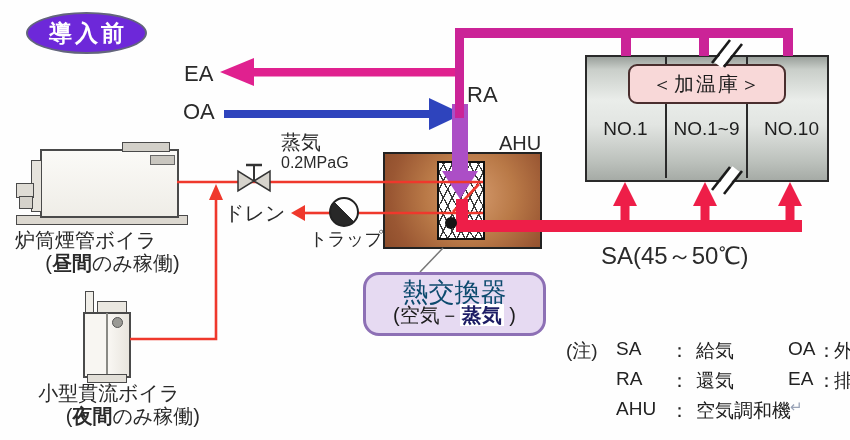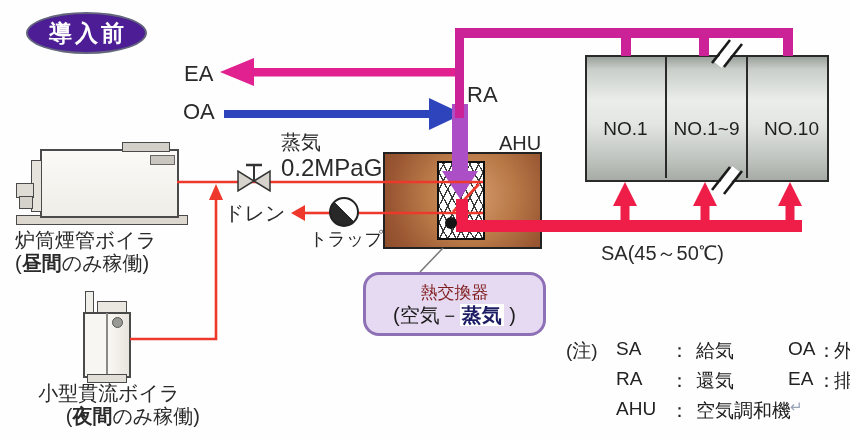--- a/index.html
+++ b/index.html
@@ -5,44 +5,44 @@
   html,body{margin:0;padding:0;background:#fff;}
   .canvas{
     position:relative;width:850px;height:440px;background:#fefefe;overflow:hidden;
     font-family:"Liberation Sans",sans-serif;color:#222;
   }
   .abs{position:absolute;}
   .lbl{position:absolute;white-space:nowrap;color:#2a2a2a;}
 
   
   .badge{position:absolute;left:26px;top:12px;width:114px;height:38px;border-radius:50%;
-    background:#4c1d95;border:2px solid #63657c;color:#fff;font-size:23px;font-weight:bold;
+    background:#6d28d9;border:2px solid #63657c;color:#fff;font-size:23px;font-weight:bold;
     letter-spacing:3px;display:flex;align-items:center;justify-content:center;padding-left:3px;}
 
   
   .ea-label{left:184px;top:61px;font-size:22px;}
   .oa-label{left:183px;top:99px;font-size:22px;}
   .ra-label{left:467px;top:82px;font-size:22px;}
   .ahu-label{left:499px;top:132px;font-size:20px;}
   .steam-label{left:281px;top:129px;font-size:20px;}
-  .pressure-label{left:281px;top:154px;font-size:24px;}
+  .pressure-label{left:281px;top:154px;font-size:16px;}
   .drain-label{left:224px;top:200px;font-size:20px;}
   .trap-label{left:304px;top:229px;width:84px;text-align:center;font-size:18px;line-height:21px;}
-  .sa-label{left:601px;top:240px;font-size:20px;}
+  .sa-label{left:601px;top:240px;font-size:24px;}
 
   
   .ft-base{left:16px;top:215px;width:170px;height:8px;background:#dcd8d0;border:1px solid #4a4a4a;}
   .ft-body{left:40px;top:149px;width:135px;height:65px;background:linear-gradient(180deg,#fbfaf7,#efede7);border:2px solid #4a4a4a;}
   .ft-vent{left:122px;top:142px;width:46px;height:8px;background:#d3d0c9;border:1px solid #4a4a4a;}
   .ft-plate{left:150px;top:155px;width:23px;height:8px;background:#c9c6bf;border:1px solid #666;}
   .ft-strip{left:31px;top:160px;width:9px;height:50px;background:#e6e3dc;border:1px solid #4a4a4a;}
   .ft-burner1{left:16px;top:183px;width:16px;height:13px;background:#dfdcd5;border:1px solid #4a4a4a;}
   .ft-burner2{left:19px;top:196px;width:12px;height:11px;background:#d5d2cb;border:1px solid #4a4a4a;}
   .ft-name{left:15px;top:227px;width:195px;text-align:left;font-size:20px;}
-  .ft-sched{left:15px;top:250px;width:195px;font-size:20px;}
+  .ft-sched{left:15px;top:250px;width:195px;text-align:center;font-size:20px;}
 
   
   .ot-chimney{left:85px;top:291px;width:7px;height:22px;background:#f0eee8;border:1px solid #4a4a4a;}
   .ot-topbox{left:97px;top:301px;width:28px;height:11px;background:#eae7e0;border:1px solid #4a4a4a;}
   .ot-body{left:83px;top:312px;width:44px;height:62px;background:linear-gradient(90deg,#f8f6f2 55%,#e8e5de);border:2px solid #4a4a4a;}
   .ot-divider{left:106px;top:313px;width:2px;height:61px;background:#8a8a85;}
   .ot-circle{left:112px;top:317px;width:9px;height:9px;border-radius:50%;background:#9a9a95;border:1px solid #555;}
   .ot-feet{left:87px;top:374px;width:38px;height:7px;background:#e2dfd8;border:1px solid #4a4a4a;}
   .ot-name{left:18px;top:380px;width:182px;text-align:center;font-size:20px;}
   .ot-sched{left:18px;top:403px;width:182px;text-align:right;font-size:20px;}
@@ -66,21 +66,21 @@
     border-radius:9px;display:flex;align-items:center;justify-content:center;font-size:20px;
     letter-spacing:2px;color:#1a1a1a;}
   .unit{position:absolute;top:118px;font-size:19px;color:#1e1e1e;text-align:center;white-space:nowrap;}
   .unit1{left:585px;width:81px;}
   .unit2{left:666px;width:81px;}
   .unit3{left:747px;width:89px;}
 
   
   .hx-box{left:363px;top:272px;width:177px;height:58px;background:#e6daf2;border:3px solid #8d70b5;
     border-radius:16px;display:flex;flex-direction:column;align-items:center;justify-content:center;}
-  .hx-line1{font-size:17px;color:#7f1d1d;line-height:23px;}
+  .hx-line1{font-size:26px;color:#0c4a6e;line-height:23px;}
   .hx-line2{font-size:20px;color:#1d1d1d;line-height:23px;text-align:right;}
   .hx-bold{font-weight:700;color:#1c1c64;background:#fff;padding:0 2px;}
 
   
   .note-prefix{left:566px;top:338px;font-size:19px;}
   .note-row{position:absolute;left:616px;display:flex;font-size:19px;white-space:nowrap;}
   .nr1{top:338px;} .nr2{top:368px;} .nr3{top:398px;}
   .n-abbr{display:inline-block;width:54px;}
   .n-colon{display:inline-block;width:26px;}
   .n-meaning{display:inline-block;width:92px;}
@@ -117,20 +117,23 @@
   <div class="abs ot-feet"></div>
   <div class="lbl ot-name">小型貫流ボイラ</div>
   <div class="lbl ot-sched"><span>(</span><span class="bold">夜間</span><span>のみ稼働)</span></div>
 
   <div class="abs ahu-box"></div>
   <div class="abs coil"></div>
 
   <div class="abs chamber"></div>
   <div class="abs ch-div1"></div>
   <div class="abs ch-div2"></div>
+  <div class="abs ch-title">
+      <span>＜加温庫＞</span>
+    </div>
   <div class="unit unit1">NO.1</div>
   <div class="unit unit2">NO.1~9</div>
   <div class="unit unit3">NO.10</div>
 
   <svg class="overlay" width="850" height="440" viewBox="0 0 850 440">
     <defs>
       <linearGradient id="trapGrad" x1="0" y1="1" x2="1" y2="0">
         <stop offset="0" stop-color="#282828"></stop>
           <stop offset="0.5" stop-color="#282828"></stop>
         <stop offset="0.5" stop-color="#ffffff"></stop>

